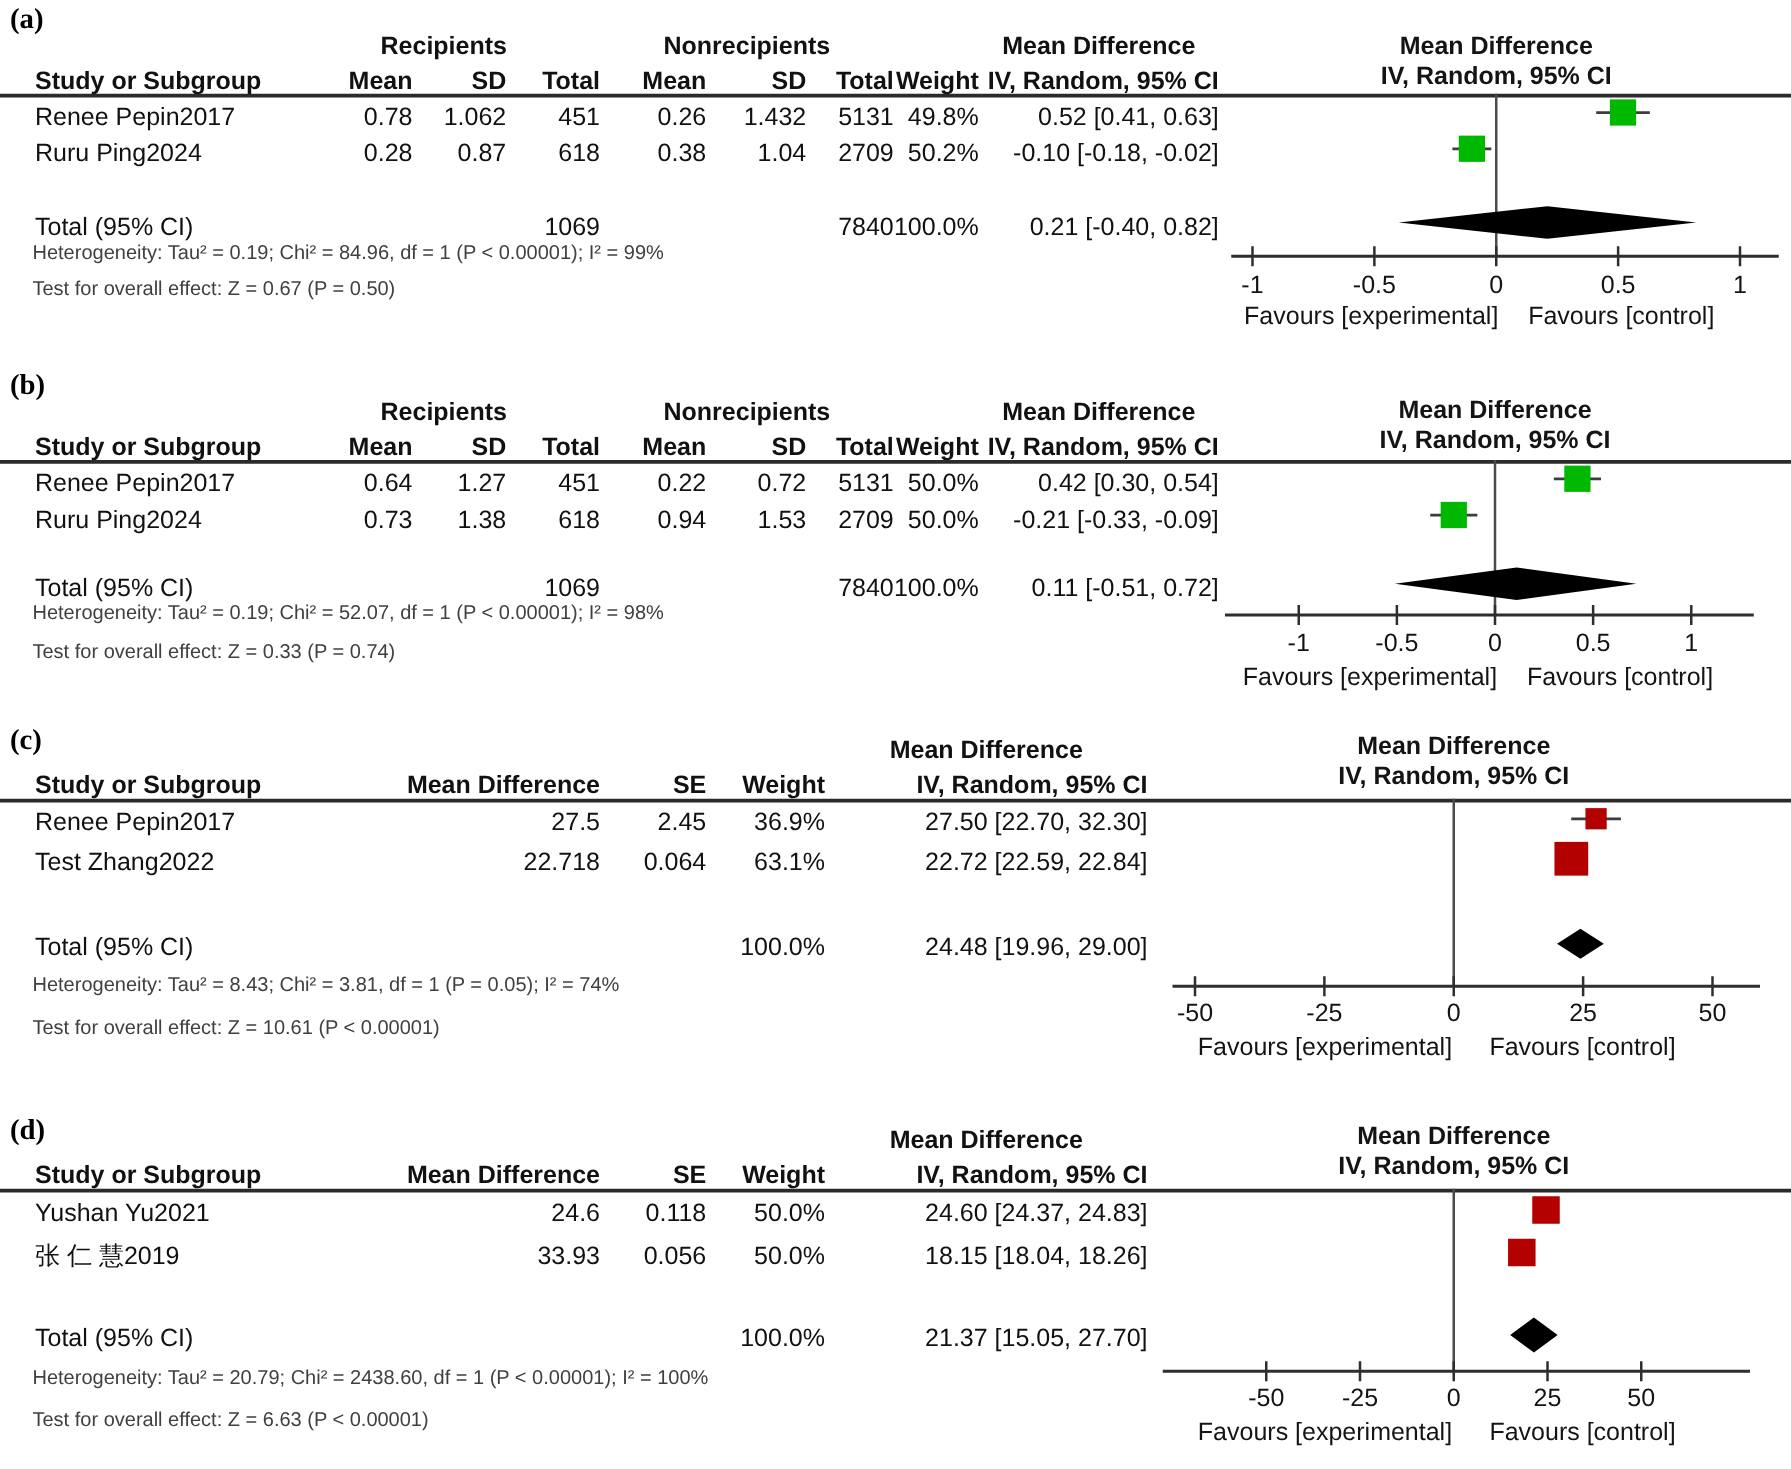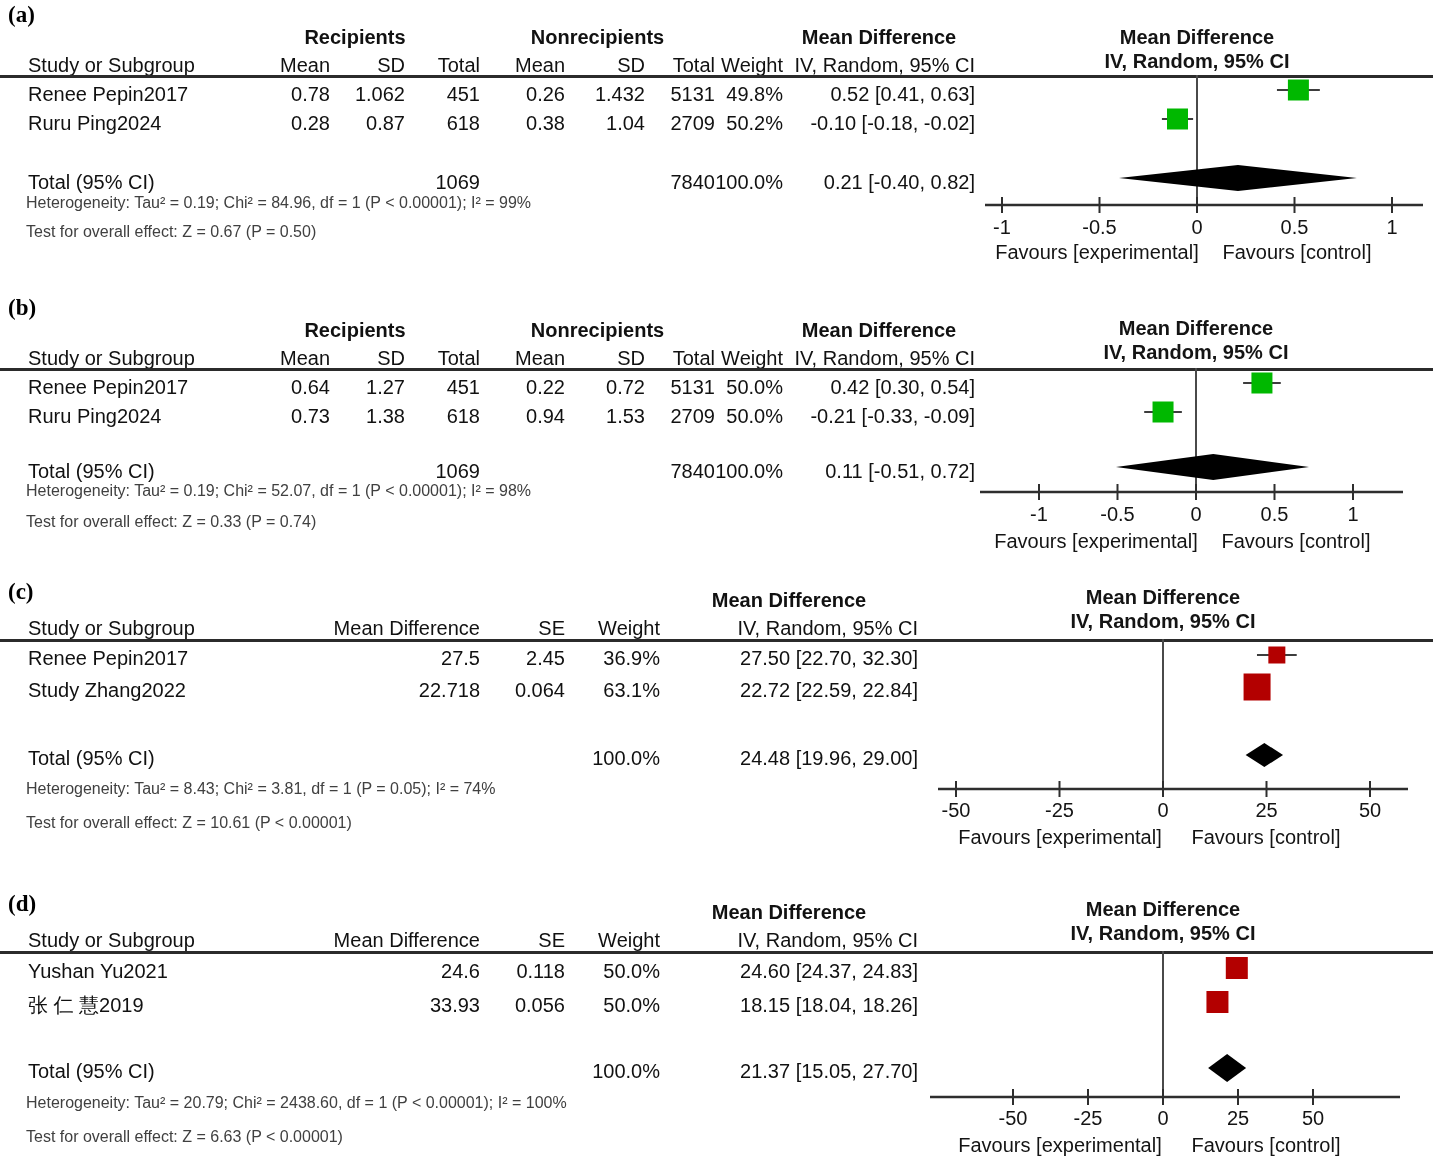--- a/index.html
+++ b/index.html
@@ -12,21 +12,21 @@
           font-family:"Liberation Serif","DejaVu Serif",serif;
           font-weight:bold;font-size:23px;color:#000;}
   .p-c .plabel{top:4px}.p-d .plabel{top:6px}
   table{position:absolute;left:0;border-collapse:collapse;table-layout:fixed;
         font-size:20px;line-height:1;}
   td{padding:0;white-space:nowrap;overflow:visible;vertical-align:middle;}
   .t-ab{top:24px;width:975px;}
   .t-c{top:12px;width:918px;}
   .t-d{top:14px;width:918px;}
   tr.rg td{height:26px;font-weight:bold;text-align:center;}
-  tr.rc td{height:25px;font-weight:normal;vertical-align:bottom;padding-bottom:4px;}
+  tr.rc td{height:25px;font-weight:bold;vertical-align:bottom;padding-bottom:4px;}
   tr.rd td{height:29px;}
   .t-c tr.rd td{height:32px;}
   .t-d tr.rd td{height:34px;}
   .p-a tr.rb td{height:30px;}
   .p-b tr.rb td{height:26px;}
   .t-c tr.rb td{height:36px;}
   .t-d tr.rb td{height:32px;}
   tr.rt td{height:29px;font-weight:normal;}
   .t-c tr.rt td{height:32px;}
   .t-d tr.rt td{height:34px;}
@@ -284,21 +284,21 @@
         <td class="num">IV, Random, 95% CI</td>
       </tr>
       <tr class="rd">
         <td class="studycell">Renee Pepin2017</td>
         <td class="num">27.5</td>
         <td class="num">2.45</td>
         <td class="num">36.9%</td>
         <td class="num">27.50 [22.70, 32.30]</td>
       </tr>
       <tr class="rd">
-        <td class="studycell">Study Zhang2022</td>
+        <td class="studycell">Test Zhang2022</td>
         <td class="num">22.718</td>
         <td class="num">0.064</td>
         <td class="num">63.1%</td>
         <td class="num">22.72 [22.59, 22.84]</td>
       </tr>
       <tr class="rb">
             <td colspan="5"></td>
           </tr>
       <tr class="rt">
         <td class="studycell">Total (95% CI)</td>

